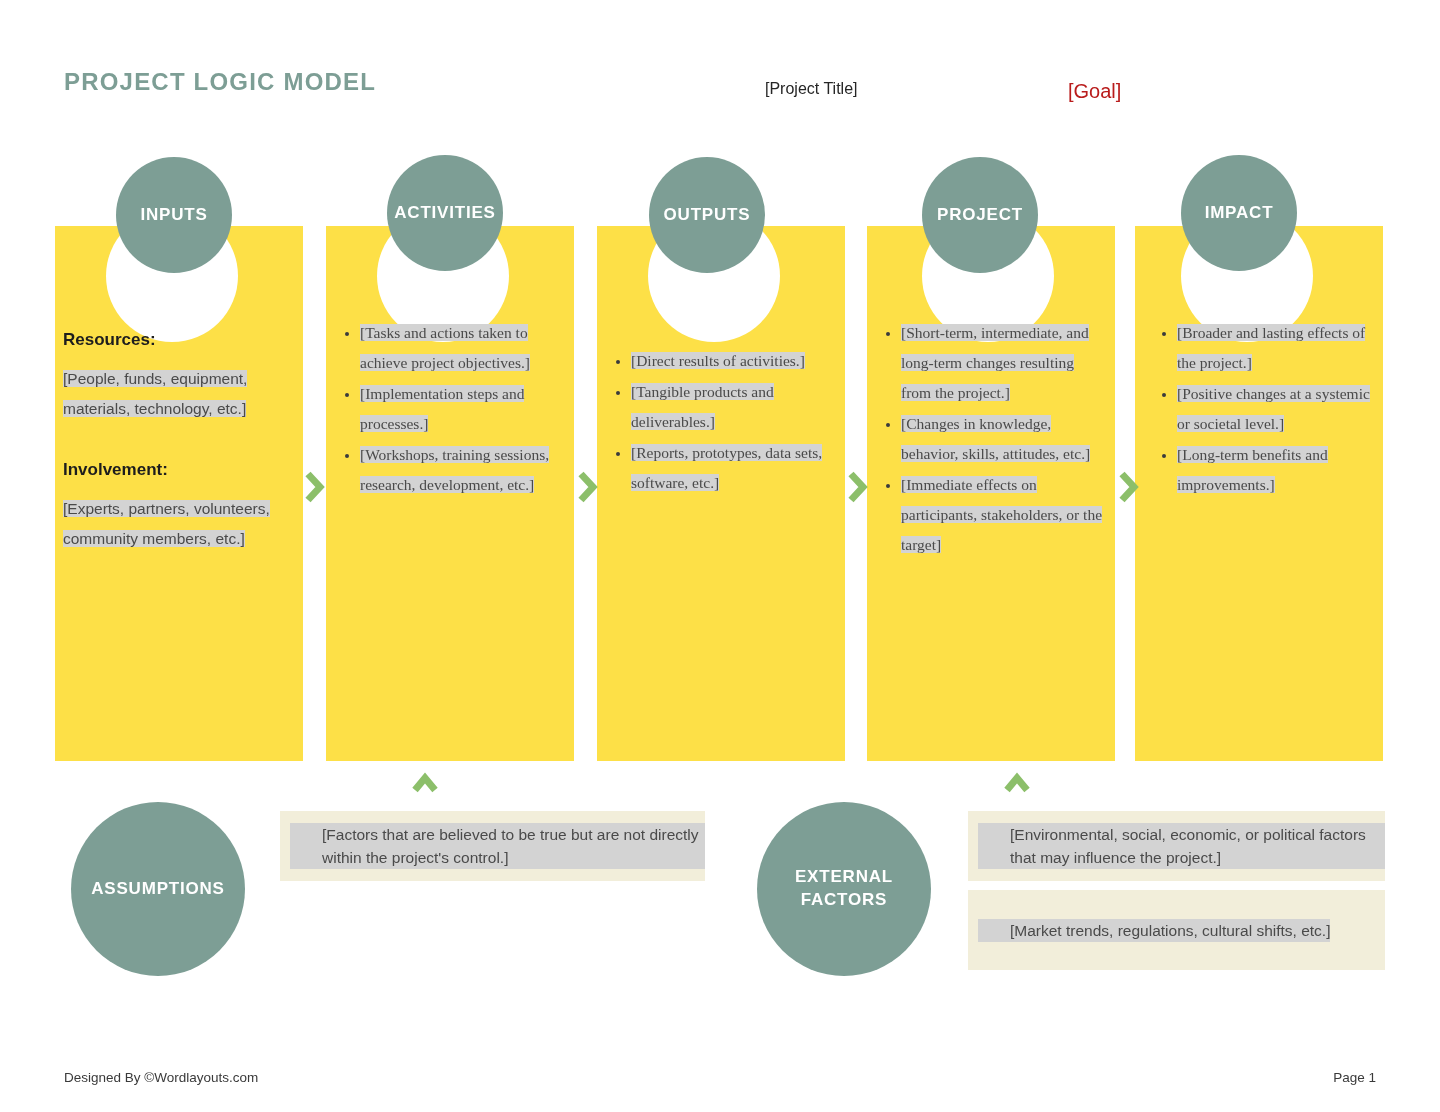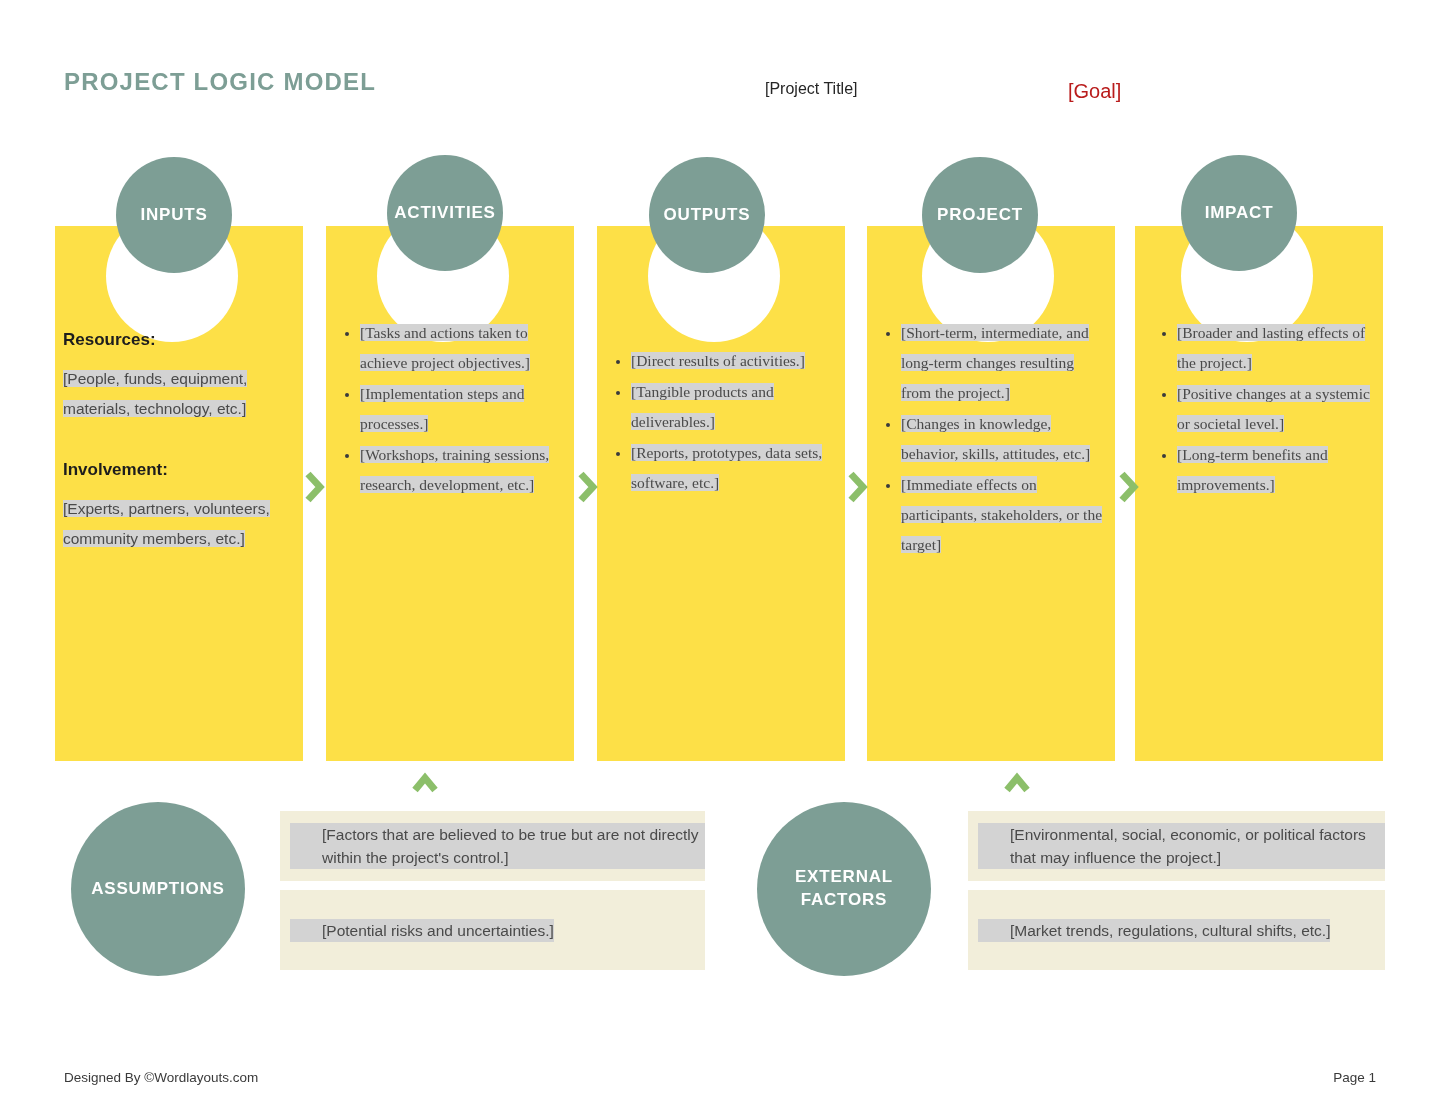--- a/index.html
+++ b/index.html
@@ -238,23 +238,20 @@
     <polyline points="4,18 14,6 24,18" fill="none" stroke="#8cbf6a" stroke-width="7" stroke-linecap="butt" stroke-linejoin="miter"></polyline>
   </svg>
 
   <div class="bottom-circle" style="left:71px;top:802px;">
     <span>ASSUMPTIONS</span>
   </div>
 
   <div class="bottom-box" style="left:280px;top:811px;width:425px;height:70px;">
     <span class="ph">[Factors that are believed to be true but are not directly within the project's control.]</span>
   </div>
-  <div class="bottom-box" style="left:280px;top:890px;width:425px;height:80px;">
-    <span class="ph">[Potential risks and uncertainties.]</span>
-  </div>
 
   <svg class="chev-up" style="left:1003px;top:772px;" viewBox="0 0 28 22">
     <polyline points="4,18 14,6 24,18" fill="none" stroke="#8cbf6a" stroke-width="7" stroke-linecap="butt" stroke-linejoin="miter"></polyline>
   </svg>
 
   <div class="bottom-circle" style="left:757px;top:802px;">
     <span>
       <span>EXTERNAL</span><br>
       <span>FACTORS</span>
     </span>

